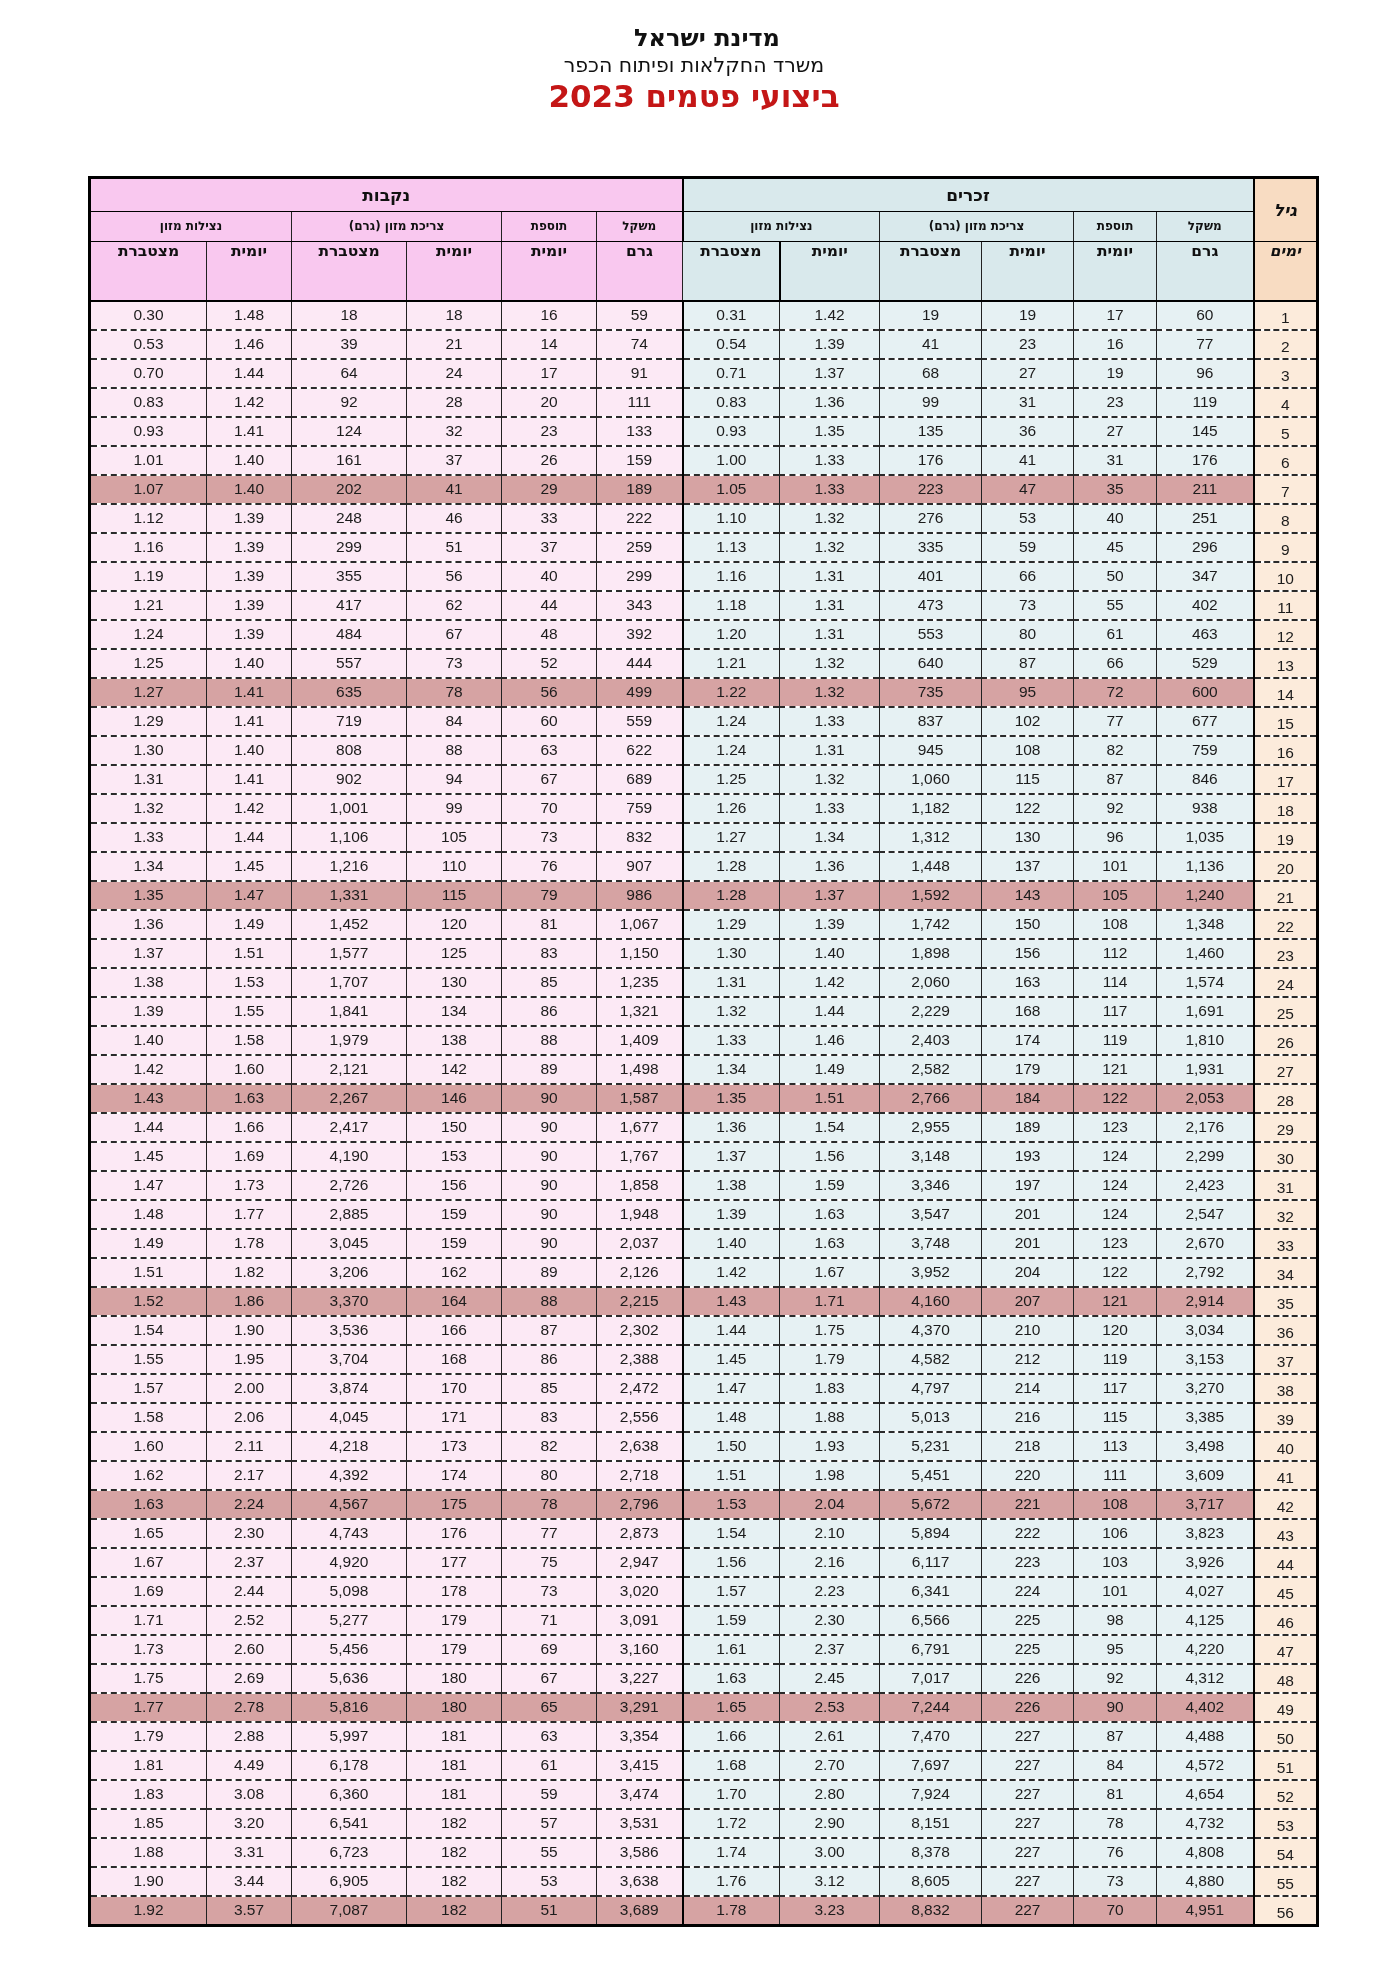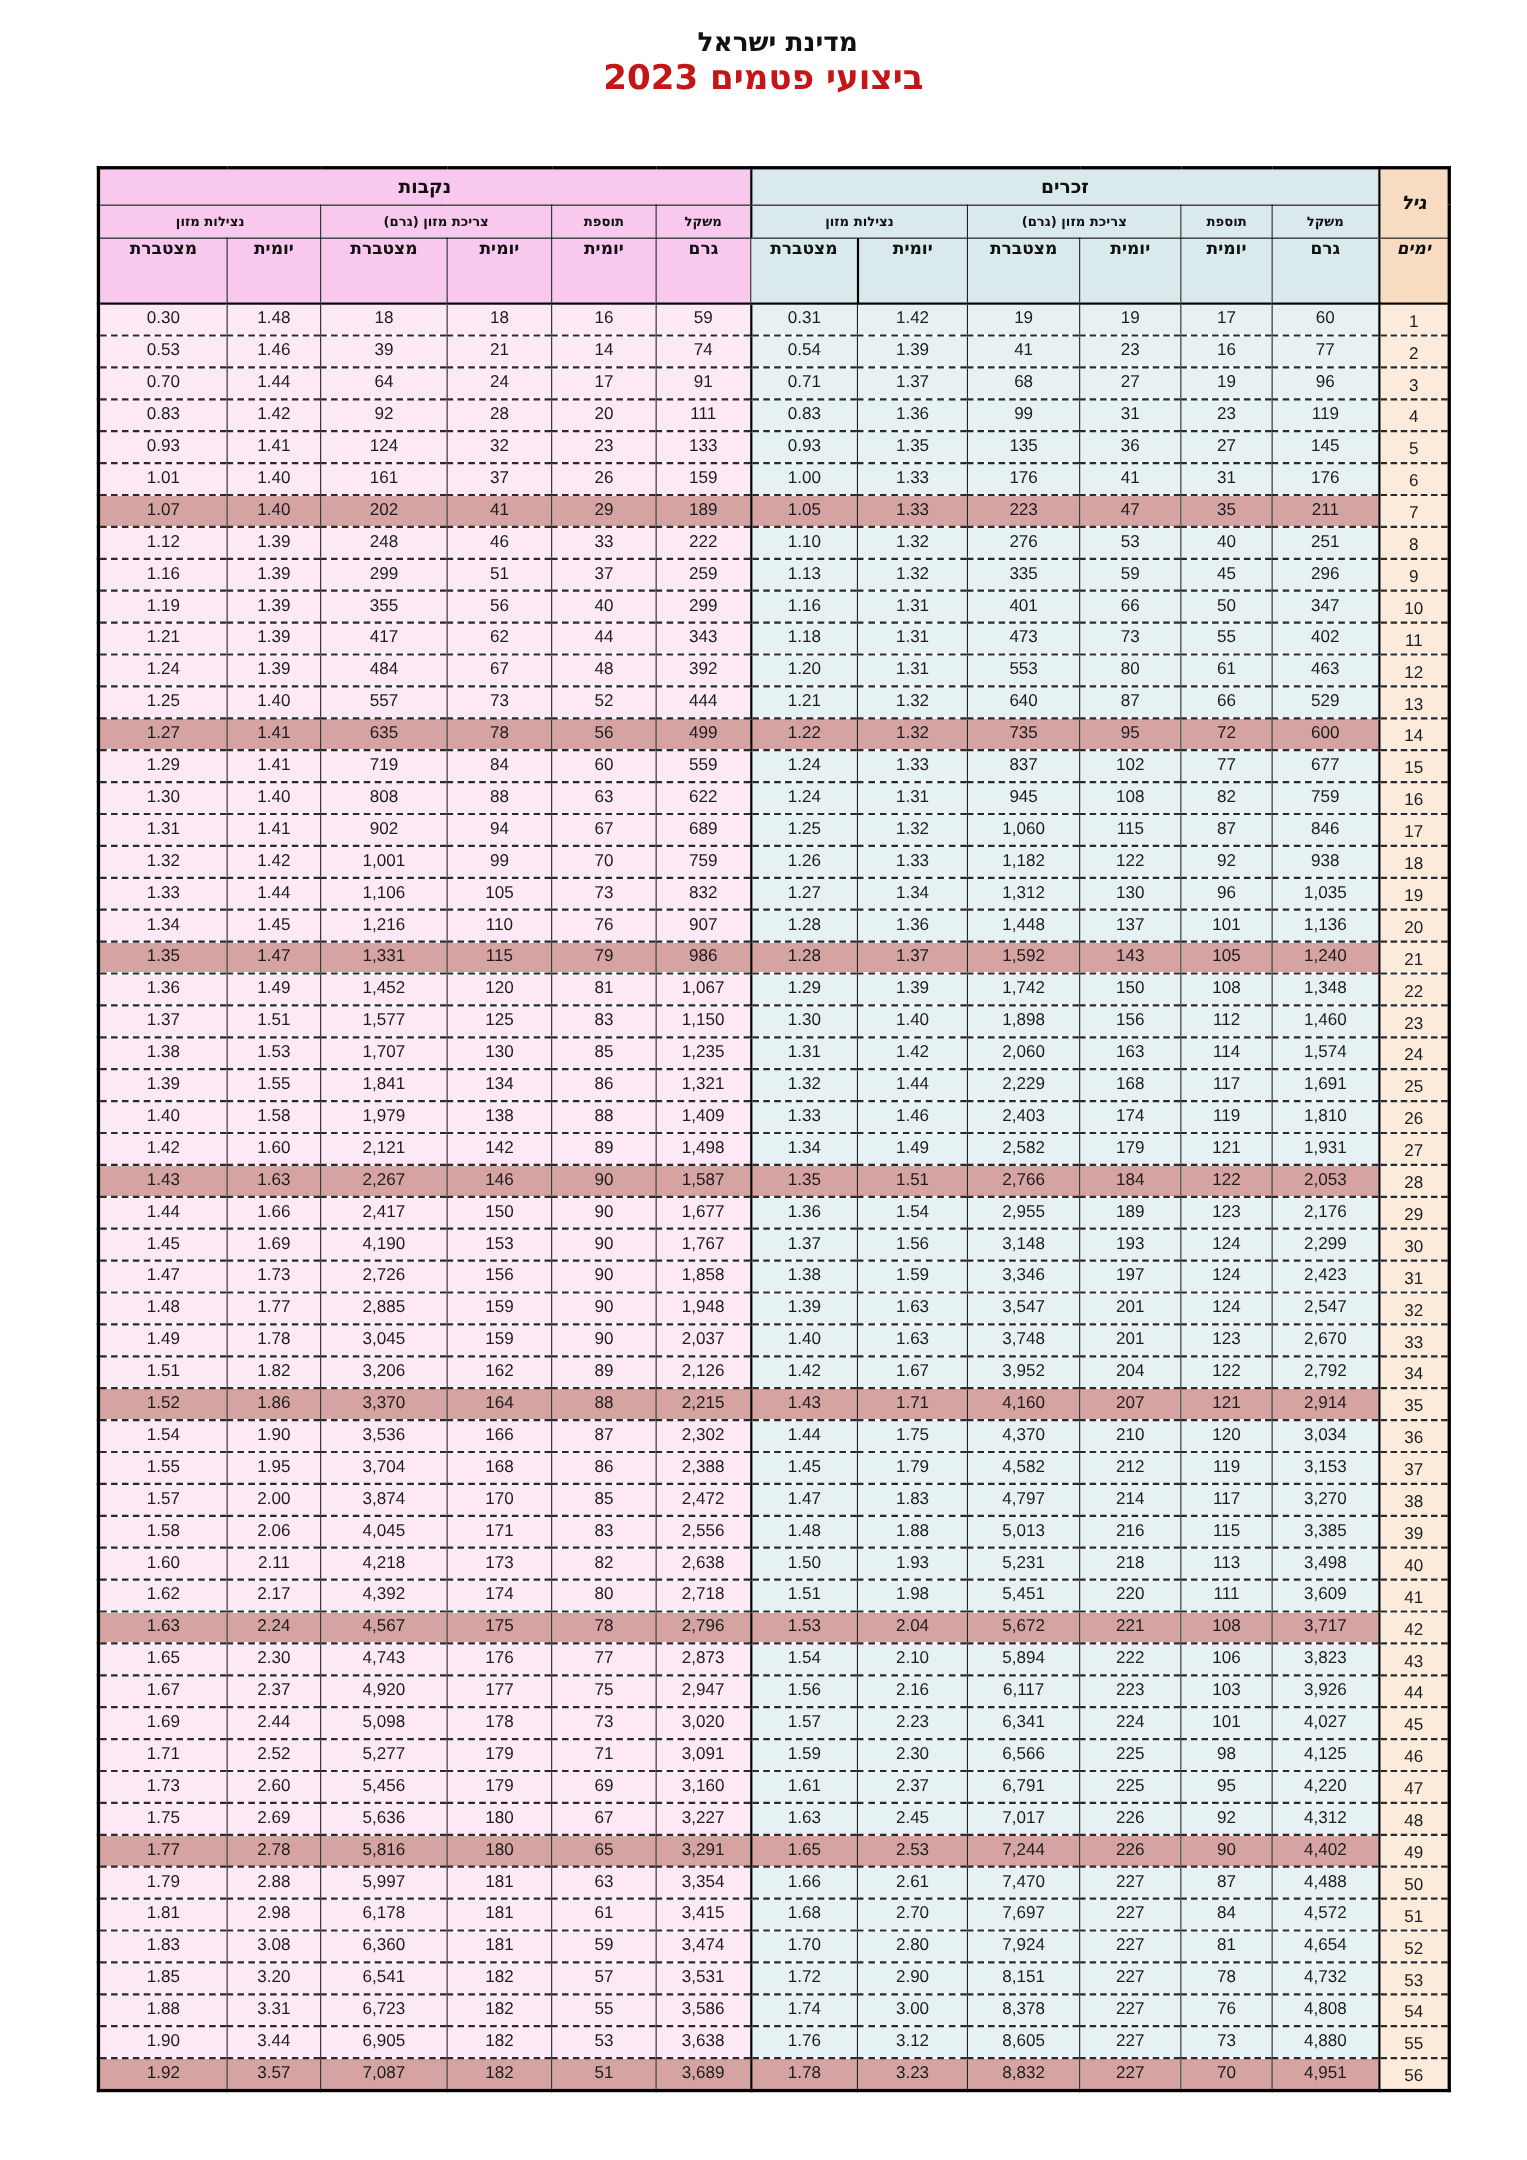--- a/index.html
+++ b/index.html
@@ -46,20 +46,21 @@
   tr.hl td.f, tr.hl td.m{ background:#d6a3a3; }
   
   .thickl{ border-left:2.5px solid #000 !important; }
   .dashl{ border-left:1px dashed #333 !important; }
 </style>
 </head>
 <body>
 
 <div class="doc-header">
   <div class="org-line1">מדינת ישראל</div>
+  <div class="org-line2">משרד החקלאות ופיתוח הכפר</div>
 </div>
 
 <div class="doc-title">ביצועי פטמים 2023</div>
 
 <table class="perf">
   <colgroup>
     <col style="width:64px">
       <col style="width:97px">
       <col style="width:83px">
     <col style="width:92px">
@@ -861,21 +862,21 @@
         <td class="m">4,572</td>
         <td class="m">84</td>
         <td class="m dashl">227</td>
         <td class="m">7,697</td>
         <td class="m dashl">2.70</td>
         <td class="m thickl">1.68</td>
         <td class="f">3,415</td>
         <td class="f">61</td>
         <td class="f dashl">181</td>
         <td class="f">6,178</td>
-        <td class="f dashl">2.98</td>
+        <td class="f dashl">4.49</td>
         <td class="f">1.81</td>
       </tr>
       <tr class="data">
         <td class="age thickl">52</td>
         <td class="m">4,654</td>
         <td class="m">81</td>
         <td class="m dashl">227</td>
         <td class="m">7,924</td>
         <td class="m dashl">2.80</td>
         <td class="m thickl">1.70</td>

